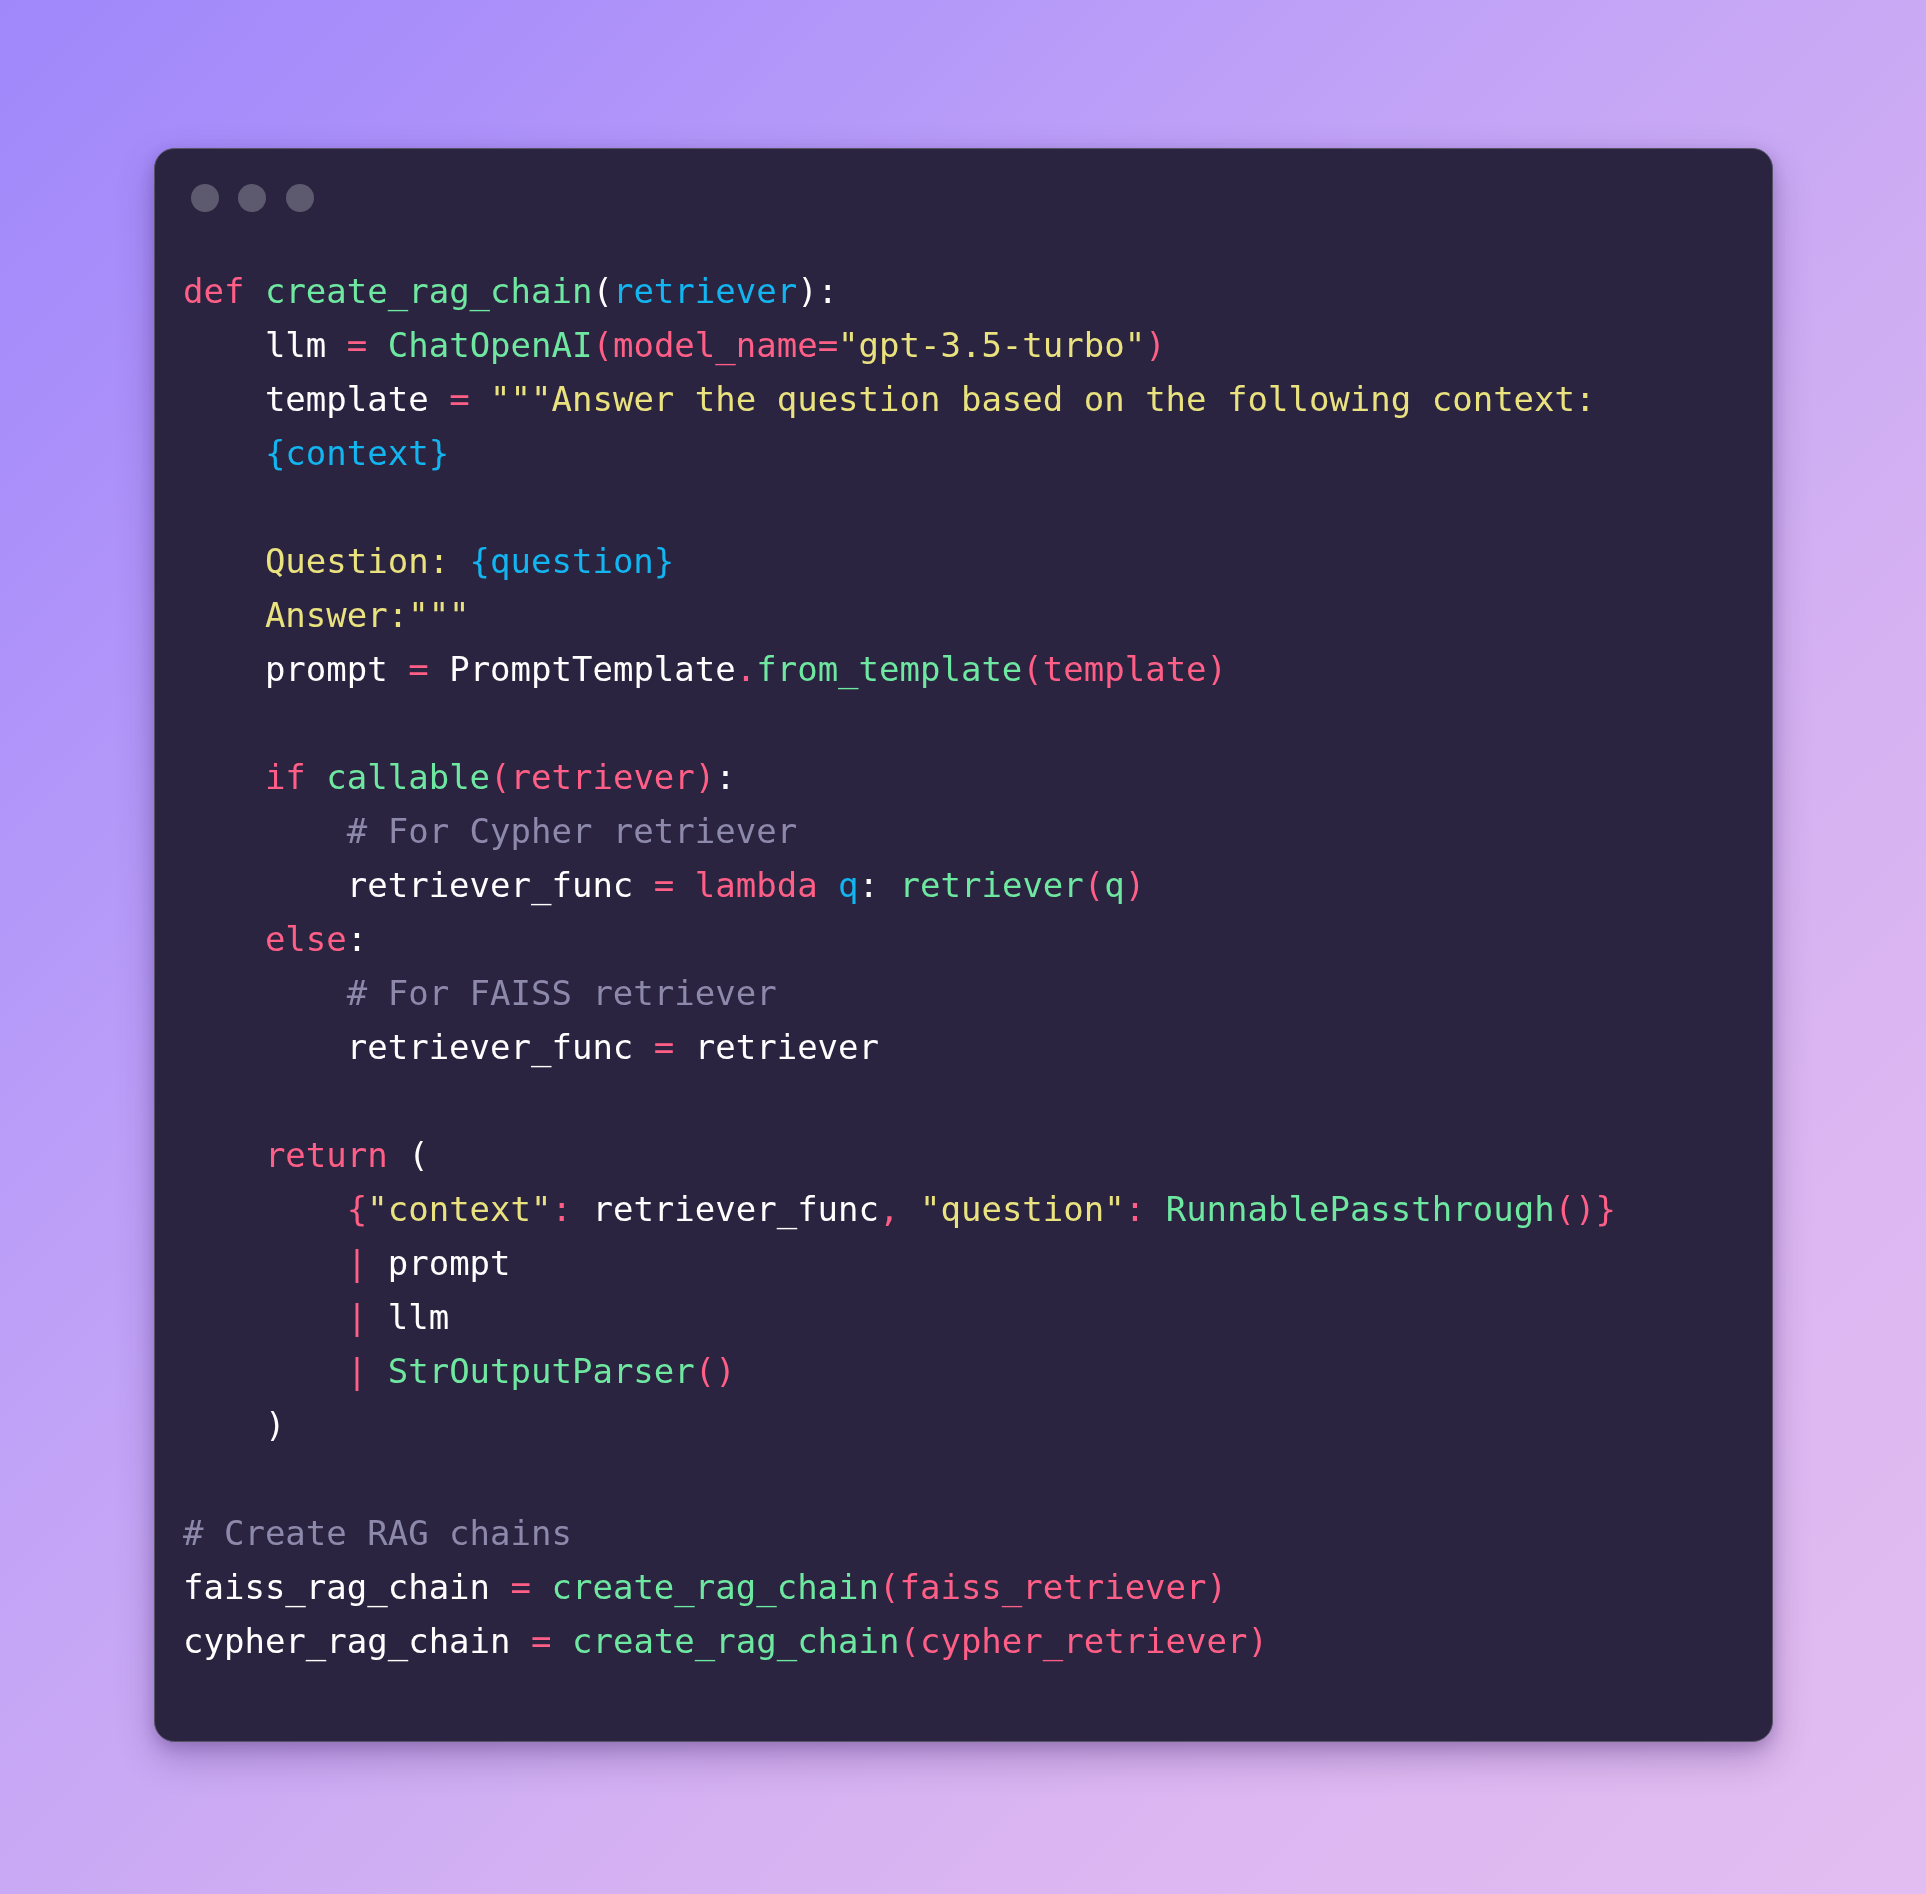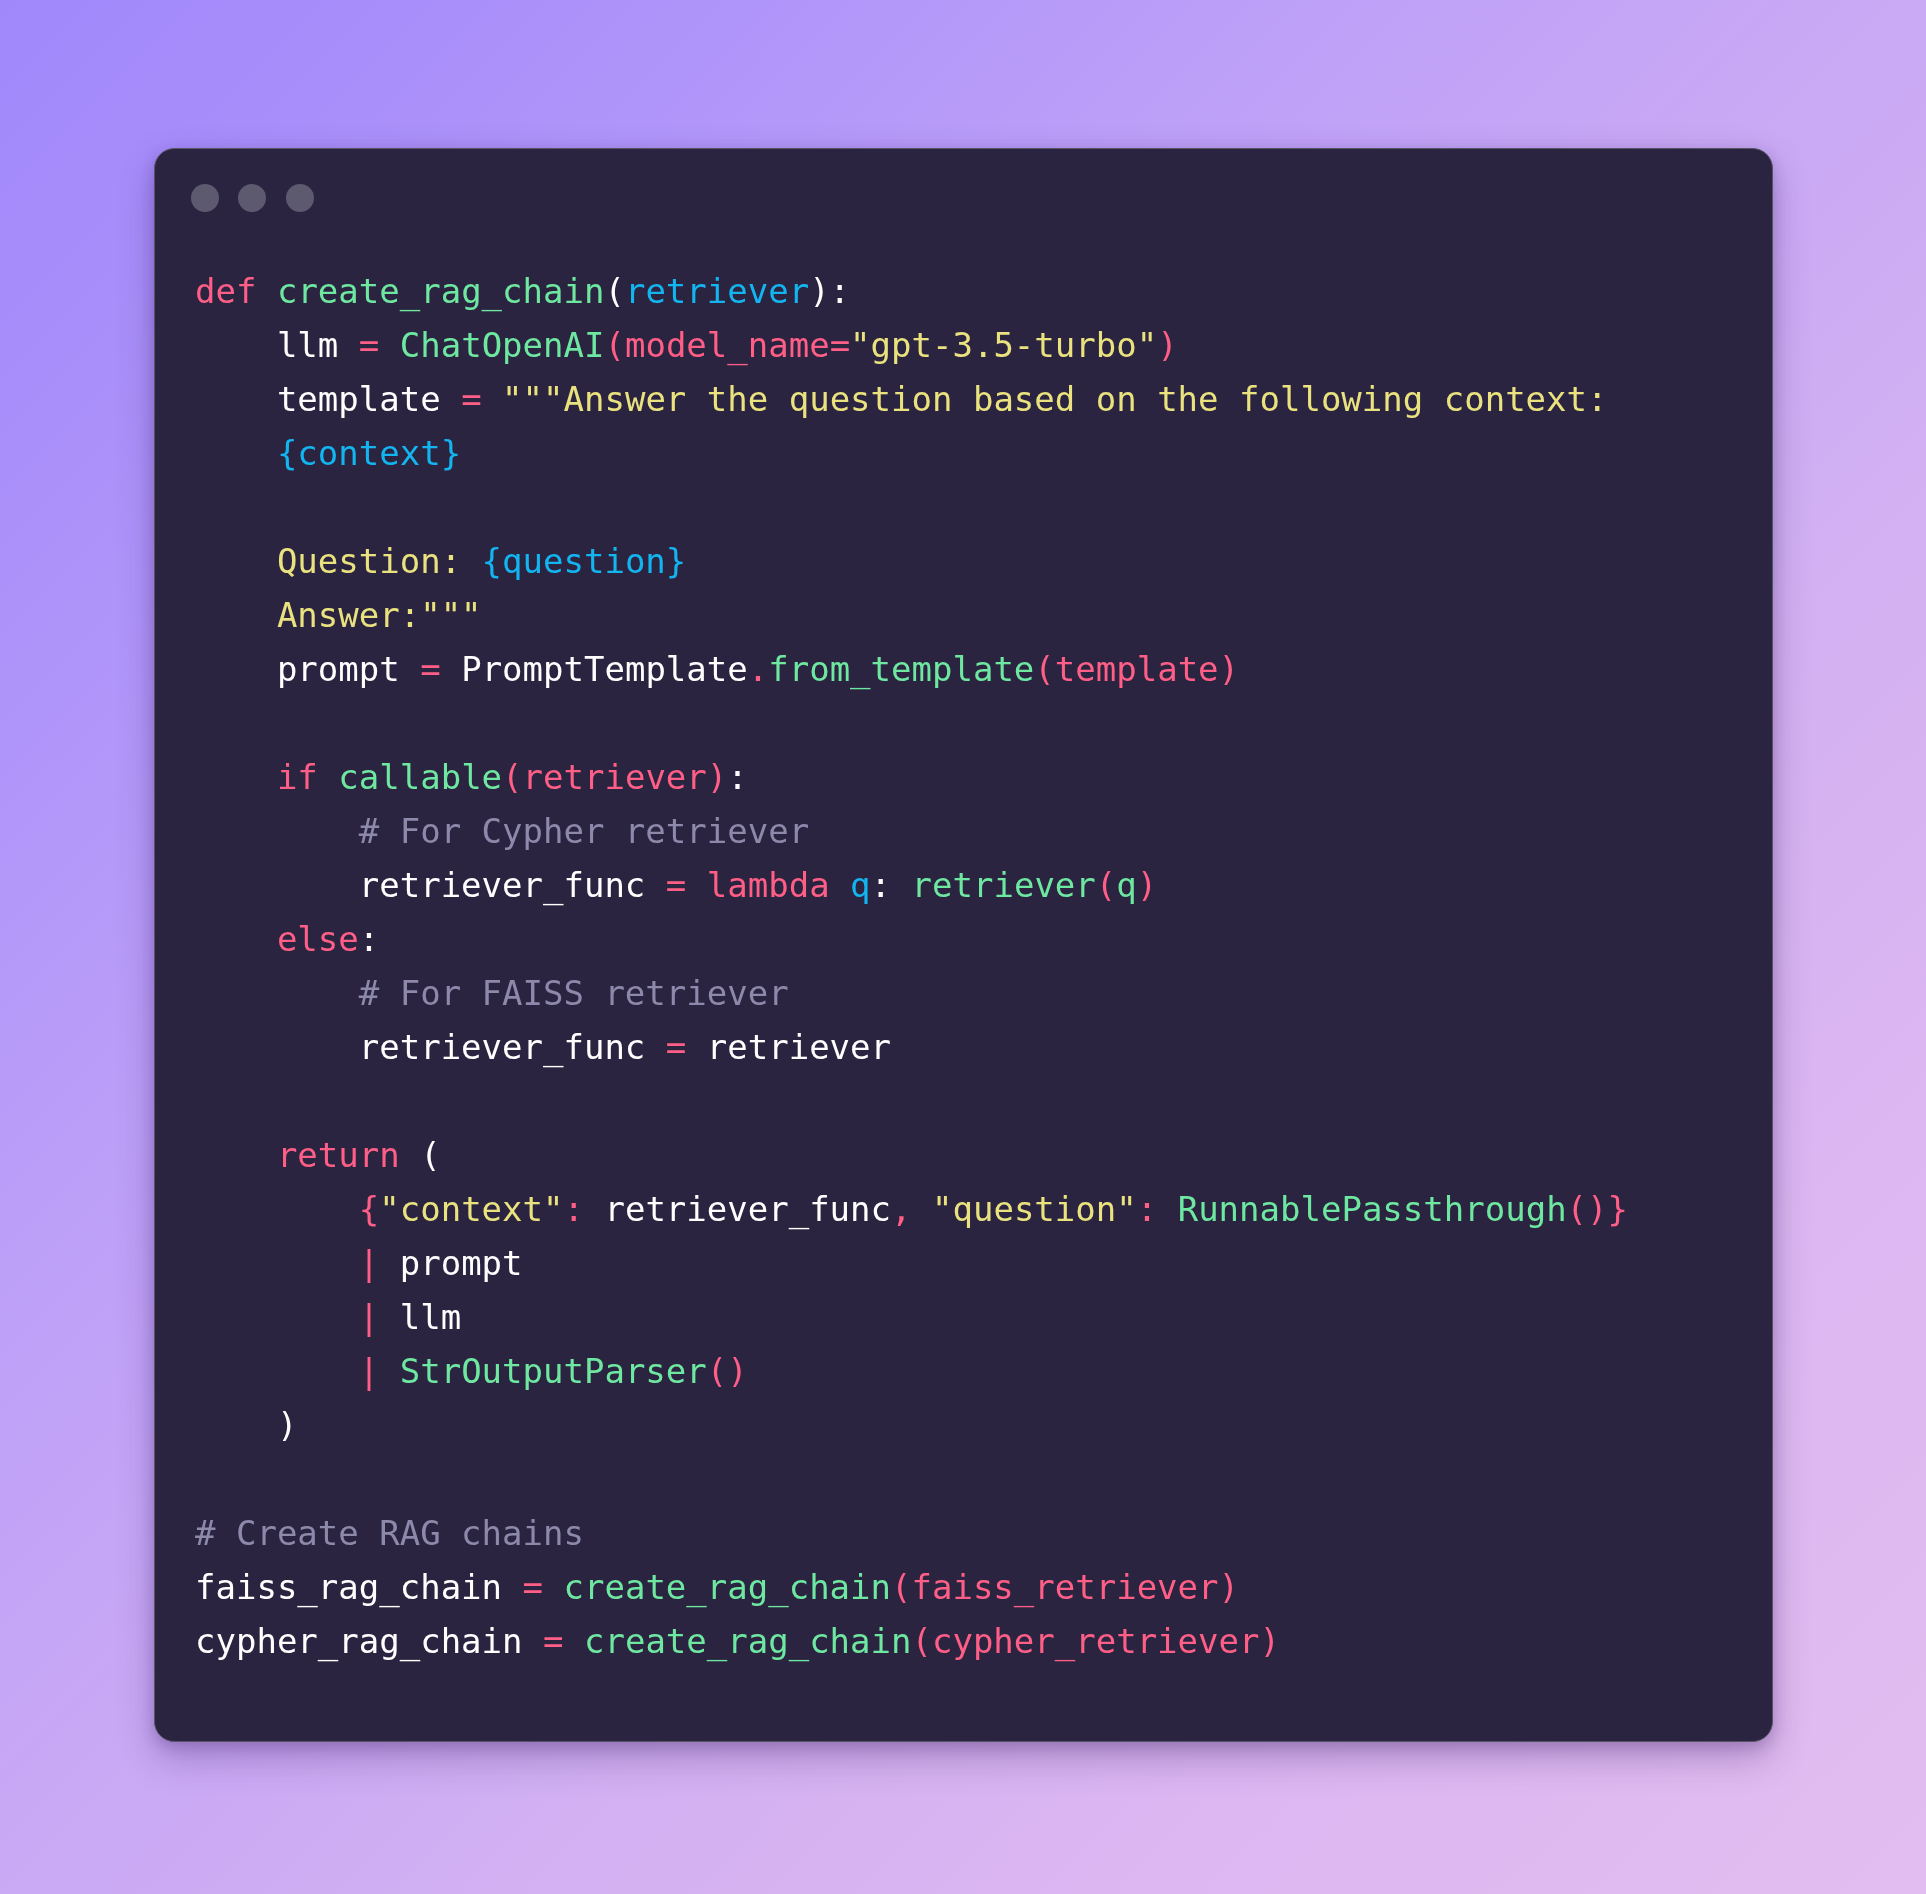--- a/index.html
+++ b/index.html
@@ -58,21 +58,21 @@
     border-radius: 50%;
     background: #5d596f;
   }
 
   .code-area {
     position: absolute;
     left: 0;
     top: 85px;
     right: 0;
     bottom: 0;
-    padding: 30px 28px 24px 40px;
+    padding: 30px 28px 24px 28px;
     box-sizing: border-box;
   }
 
   pre.code {
     margin: 0;
     font-family: "DejaVu Sans Mono", monospace;
     font-size: 34px;
     line-height: 54px;
     color: #ffffff;
     white-space: pre;

